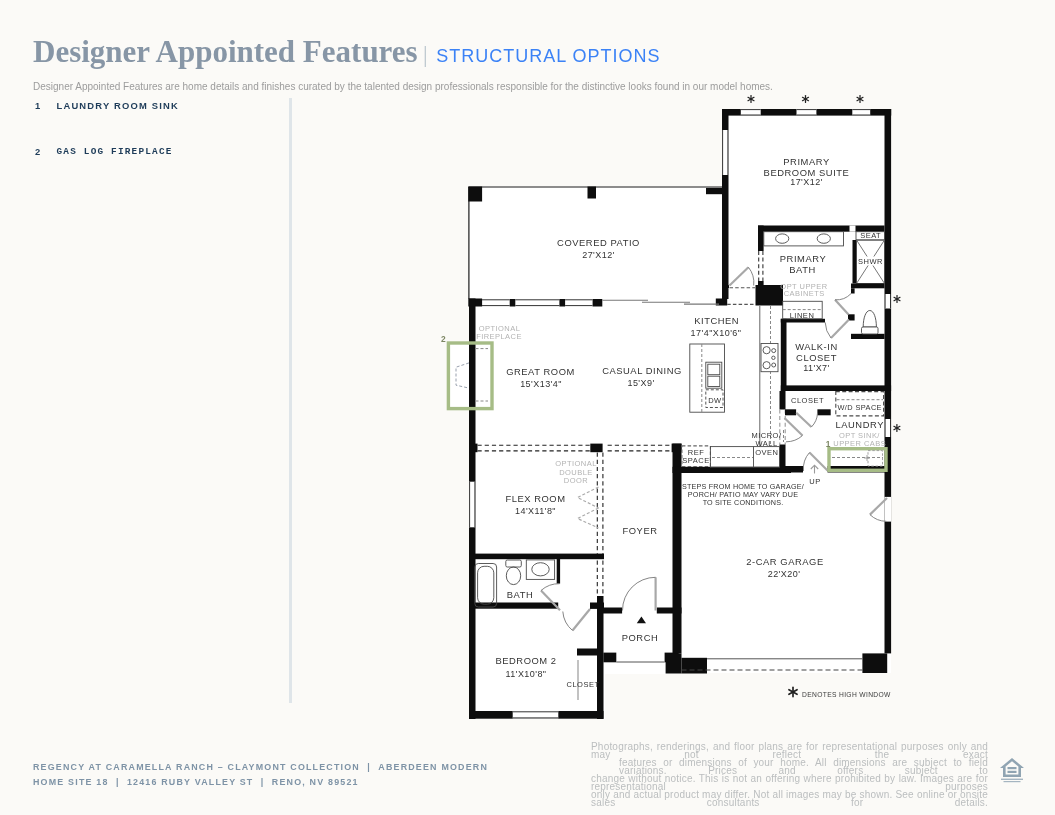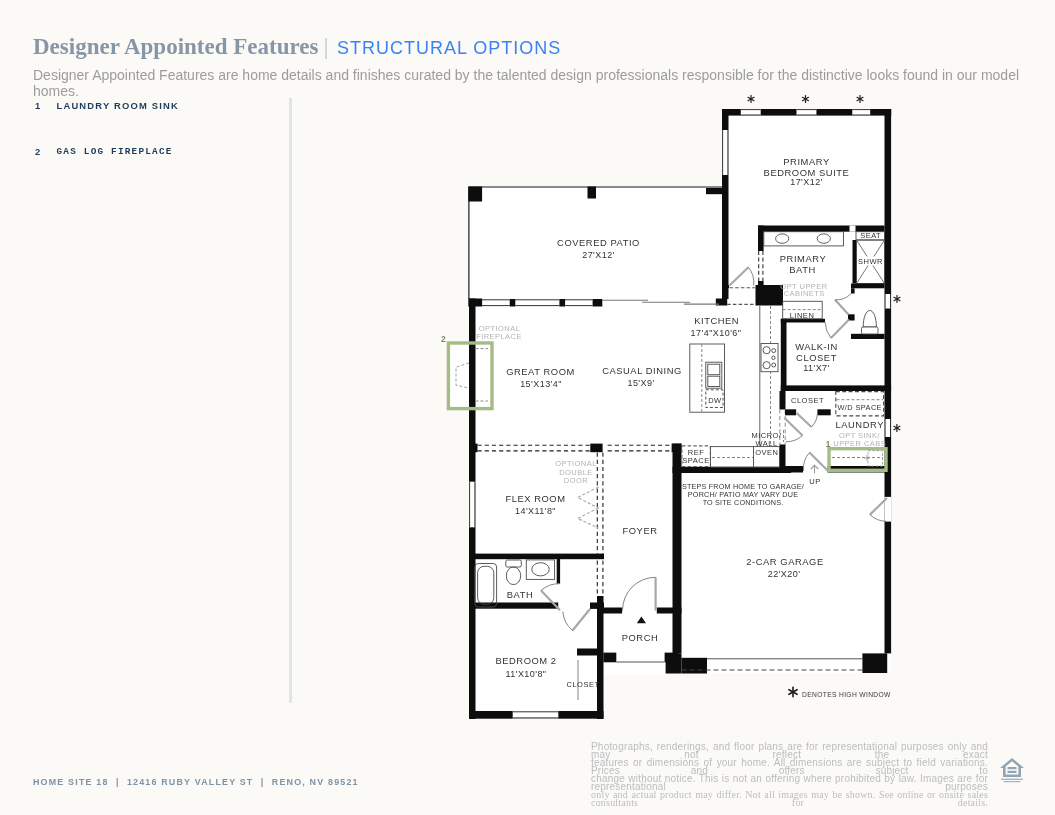--- a/index.html
+++ b/index.html
@@ -5,26 +5,26 @@
   html,body{margin:0;padding:0;}
   #page{position:relative;width:1055px;height:815px;background:#fbfaf7;overflow:hidden;
         font-family:"Liberation Sans",sans-serif;}
   .abs{position:absolute;}
 </style>
 </head>
 <body>
 <div id="page">
 
   <div class="abs" style="left:33px;top:34px;white-space:nowrap;">
-    <span style="font-family:'Liberation Serif',serif;font-weight:700;font-size:23px;color:#8796a6;">Designer Appointed Features</span>
+    <span style="font-family:'Liberation Serif',serif;font-weight:700;font-size:31px;color:#8796a6;">Designer Appointed Features</span>
     <span style="font-family:'Liberation Serif',serif;font-weight:400;font-size:23px;color:#b9c5cd;margin-left:1px;margin-right:4px;">|</span>
     <span style="font-size:18px;letter-spacing:1.0px;color:#3b82f6;">STRUCTURAL OPTIONS</span>
   </div>
 
-  <div class="abs" style="left:33px;top:67px;font-size:14px;color:#9c9c9c;">Designer Appointed Features are home details and finishes curated by the talented design professionals responsible for the distinctive looks found in our model homes.</div>
+  <div class="abs" style="left:33px;top:81px;font-size:10px;color:#9c9c9c;">Designer Appointed Features are home details and finishes curated by the talented design professionals responsible for the distinctive looks found in our model homes.</div>
 
   <div class="abs" style="left:35px;top:99.5px;font-size:9.4px;font-weight:700;letter-spacing:1.2px;color:#1e3c59;">
       <span style="position:absolute;left:0;">1</span>
       <span style="position:absolute;left:21.5px;white-space:nowrap;text-align:right;">LAUNDRY ROOM SINK</span>
     </div>
 
   <div class="abs" style="left:35px;top:145.9px;font-size:9.4px;font-weight:700;letter-spacing:1.2px;color:#1e3c59;">
       <span style="position:absolute;left:0;">2</span>
       <span style="position:absolute;left:21.5px;white-space:nowrap;font-family:Liberation Mono, monospace;">GAS LOG FIREPLACE</span>
     </div>
@@ -453,28 +453,29 @@
     <use href="#ast" x="860" y="99"></use>
     <use href="#ast" x="897" y="299"></use>
     <use href="#ast" x="896.9" y="428"></use>
 
     <g transform="translate(793,692) scale(1.35)">
         <use href="#ast"></use>
       </g>
     <text x="802" y="696.5" style="font-family:'Liberation Sans',sans-serif;font-size:6.7px;letter-spacing:0.35px;fill:#3b3b3b;">DENOTES HIGH WINDOW</text>
   </svg>
 
+  <div class="abs" style="left:33px;top:761.5px;font-size:8.9px;font-weight:700;letter-spacing:1.2px;color:#7e93a6;white-space:nowrap;">REGENCY AT CARAMELLA RANCH – CLAYMONT COLLECTION&nbsp;&nbsp;|&nbsp;&nbsp;ABERDEEN MODERN</div>
 
   <div class="abs" style="left:33px;top:776.8px;font-size:8.9px;font-weight:700;letter-spacing:1.2px;color:#7e93a6;white-space:nowrap;">HOME SITE 18&nbsp;&nbsp;|&nbsp;&nbsp;12416 RUBY VALLEY ST&nbsp;&nbsp;|&nbsp;&nbsp;RENO, NV 89521</div>
 
   <div class="abs" style="left:591px;top:743px;width:397px;font-size:10px;letter-spacing:0.2px;line-height:7.95px;color:#bbbebf;">
     <div style="text-align:justify;text-align-last:justify;">Photographs, renderings, and floor plans are for representational purposes only and may not reflect the exact</div>
-    <div style="text-align:justify;text-align-last:justify;">features or dimensions of your home. All dimensions are subject to field variations. Prices and offers subject to</div>
+    <div style="text-align:justify;text-align-last:justify;margin-left:28px;">features or dimensions of your home. All dimensions are subject to field variations. Prices and offers subject to</div>
     <div style="text-align:justify;text-align-last:justify;">change without notice. This is not an offering where prohibited by law. Images are for representational purposes</div>
-    <div style="text-align:justify;text-align-last:justify;font-family:Liberation Serif, serif;">only and actual product may differ. Not all images may be shown. See online or onsite sales consultants for details.</div>
+    <div style="text-align:justify;text-align-last:justify;">only and actual product may differ. Not all images may be shown. See online or onsite sales consultants for details.</div>
   </div>
 
   <svg class="abs" style="left:998px;top:756px;" width="28" height="28" viewBox="0 0 28 28">
     <g fill="#90a4b2">
       <path d="M 14 2 L 26 12 L 23 12 L 23 21 L 5 21 L 5 12 L 2 12 Z M 14 5.2 L 7.6 10.5 L 7.6 18.6 L 20.4 18.6 L 20.4 10.5 Z"></path>
       <rect x="9.5" y="11" width="9" height="2.2"></rect>
       <rect x="9.5" y="14.8" width="9" height="2.2"></rect>
       <rect x="3" y="22.6" width="22" height="1.4" fill="#a5b5c1"></rect>
       <rect x="5.5" y="25" width="17" height="1.2" fill="#a5b5c1"></rect>
     </g>

